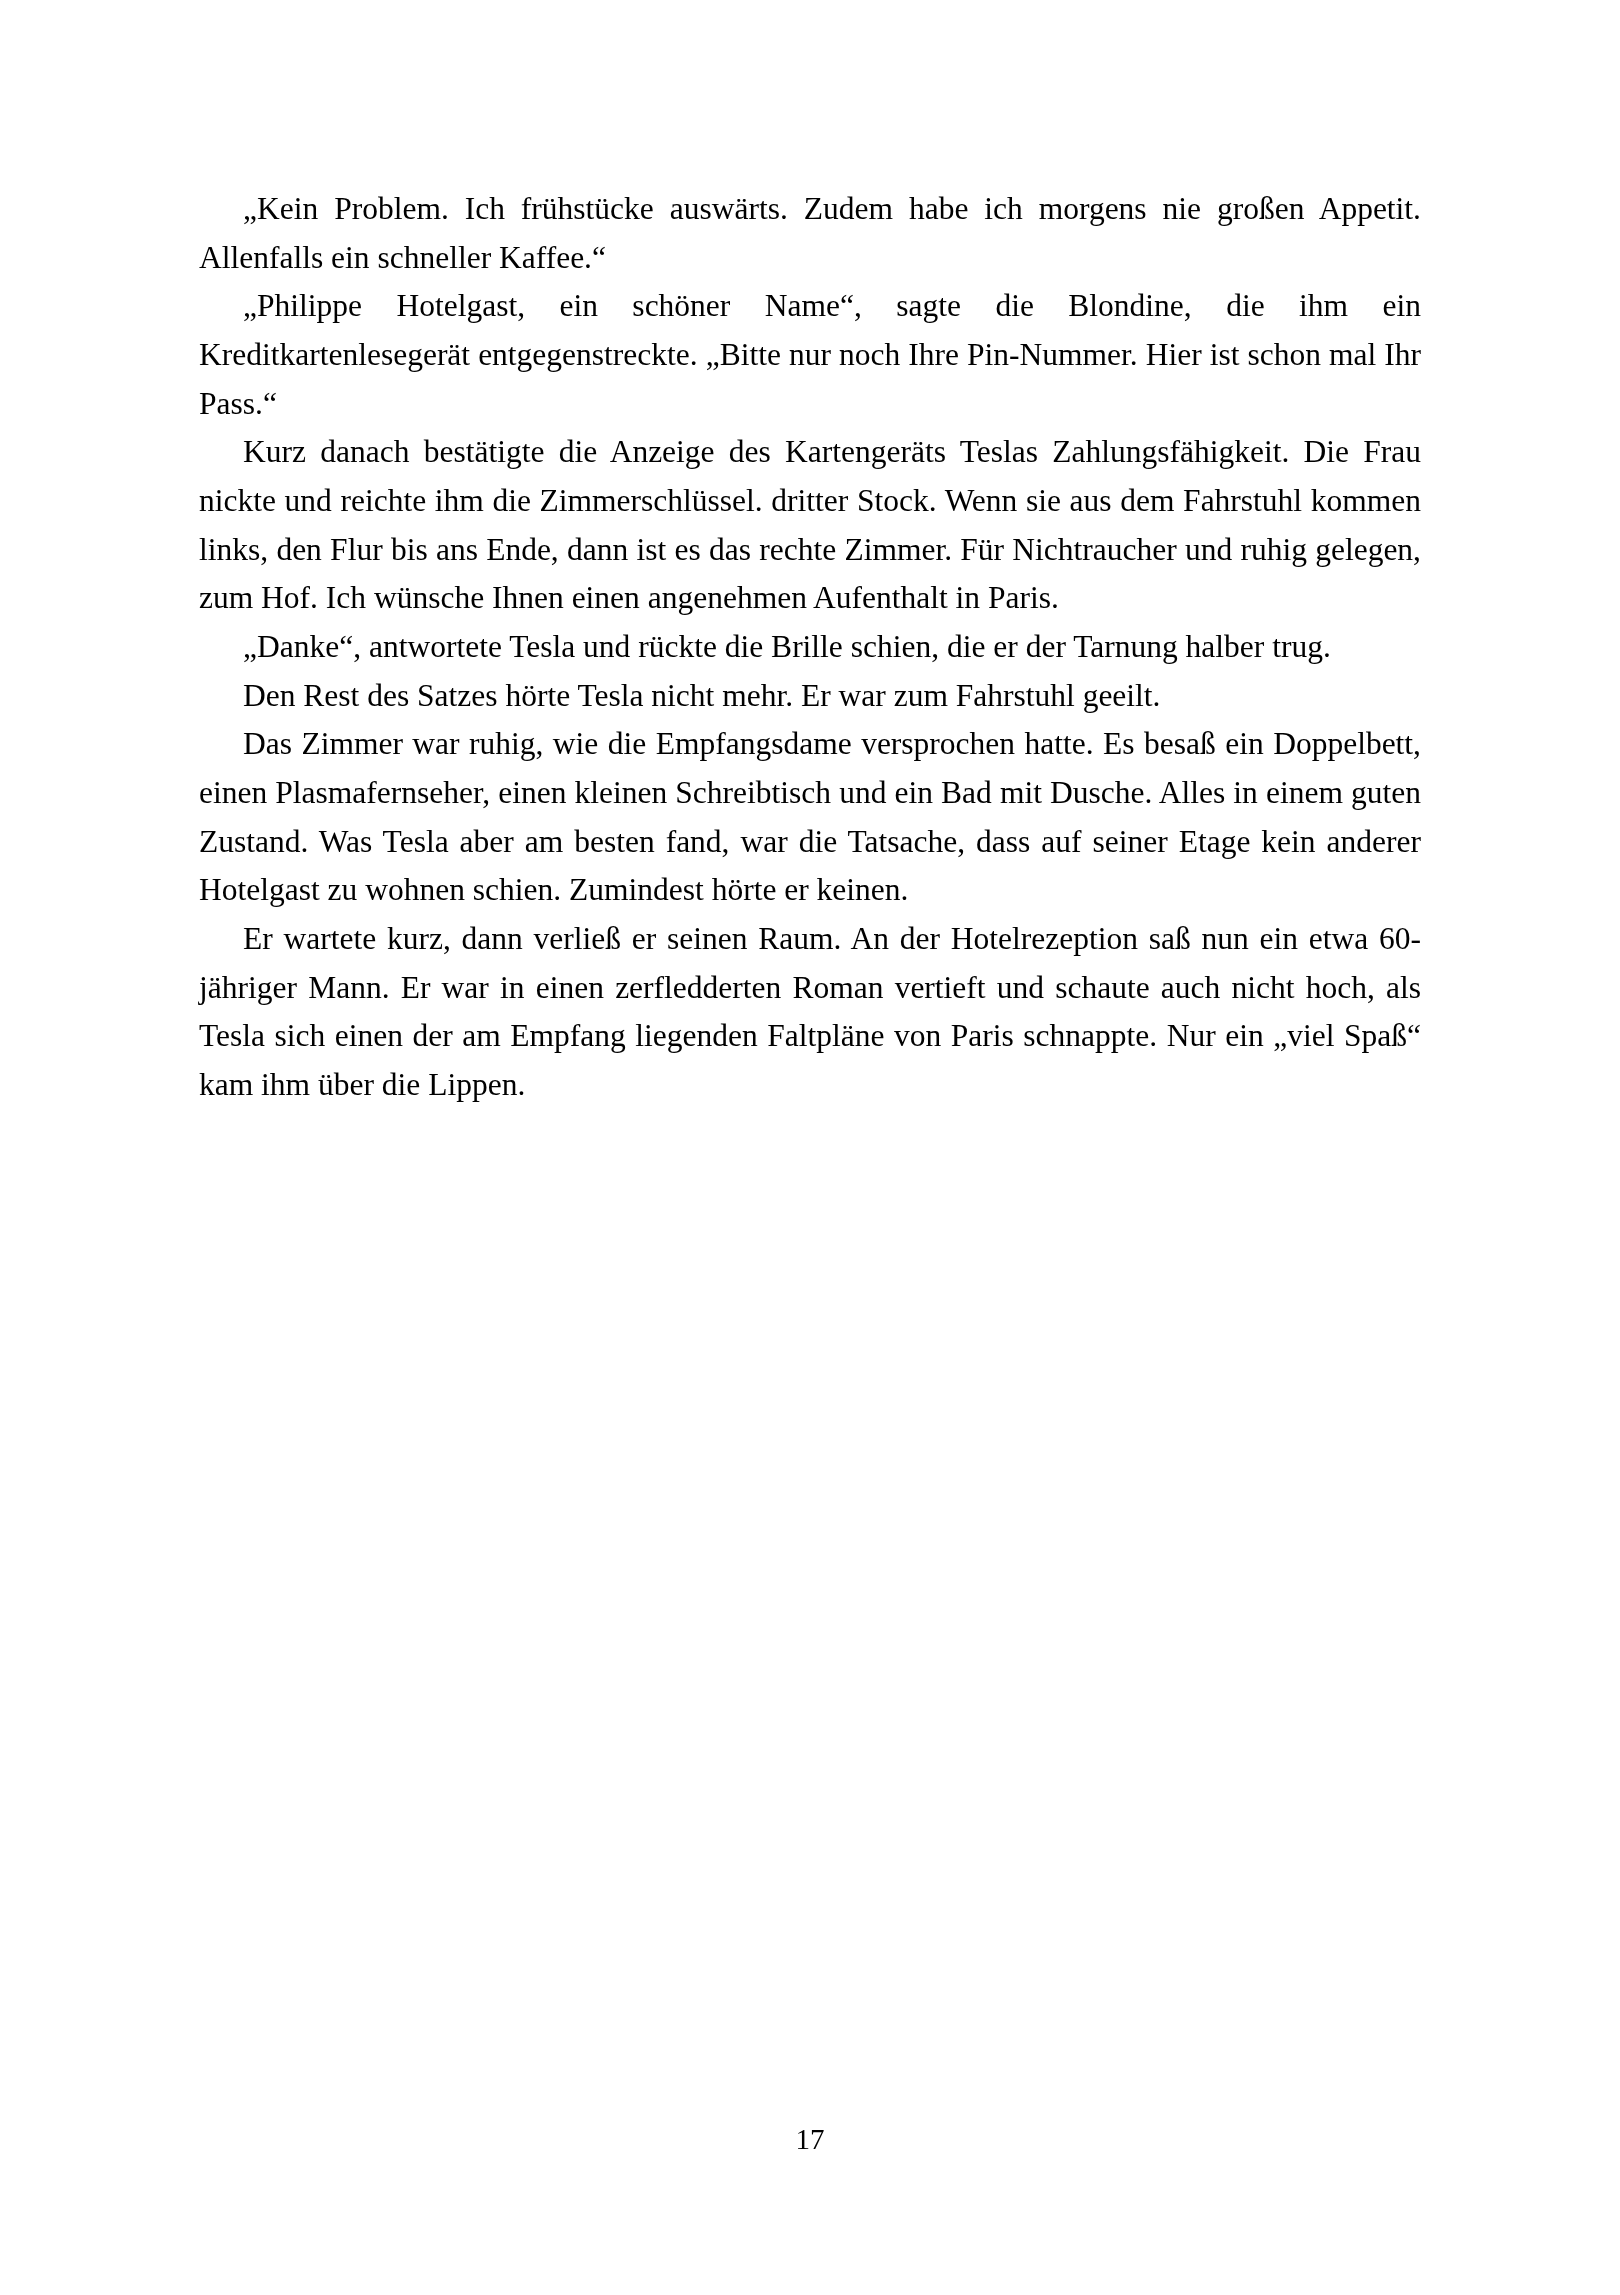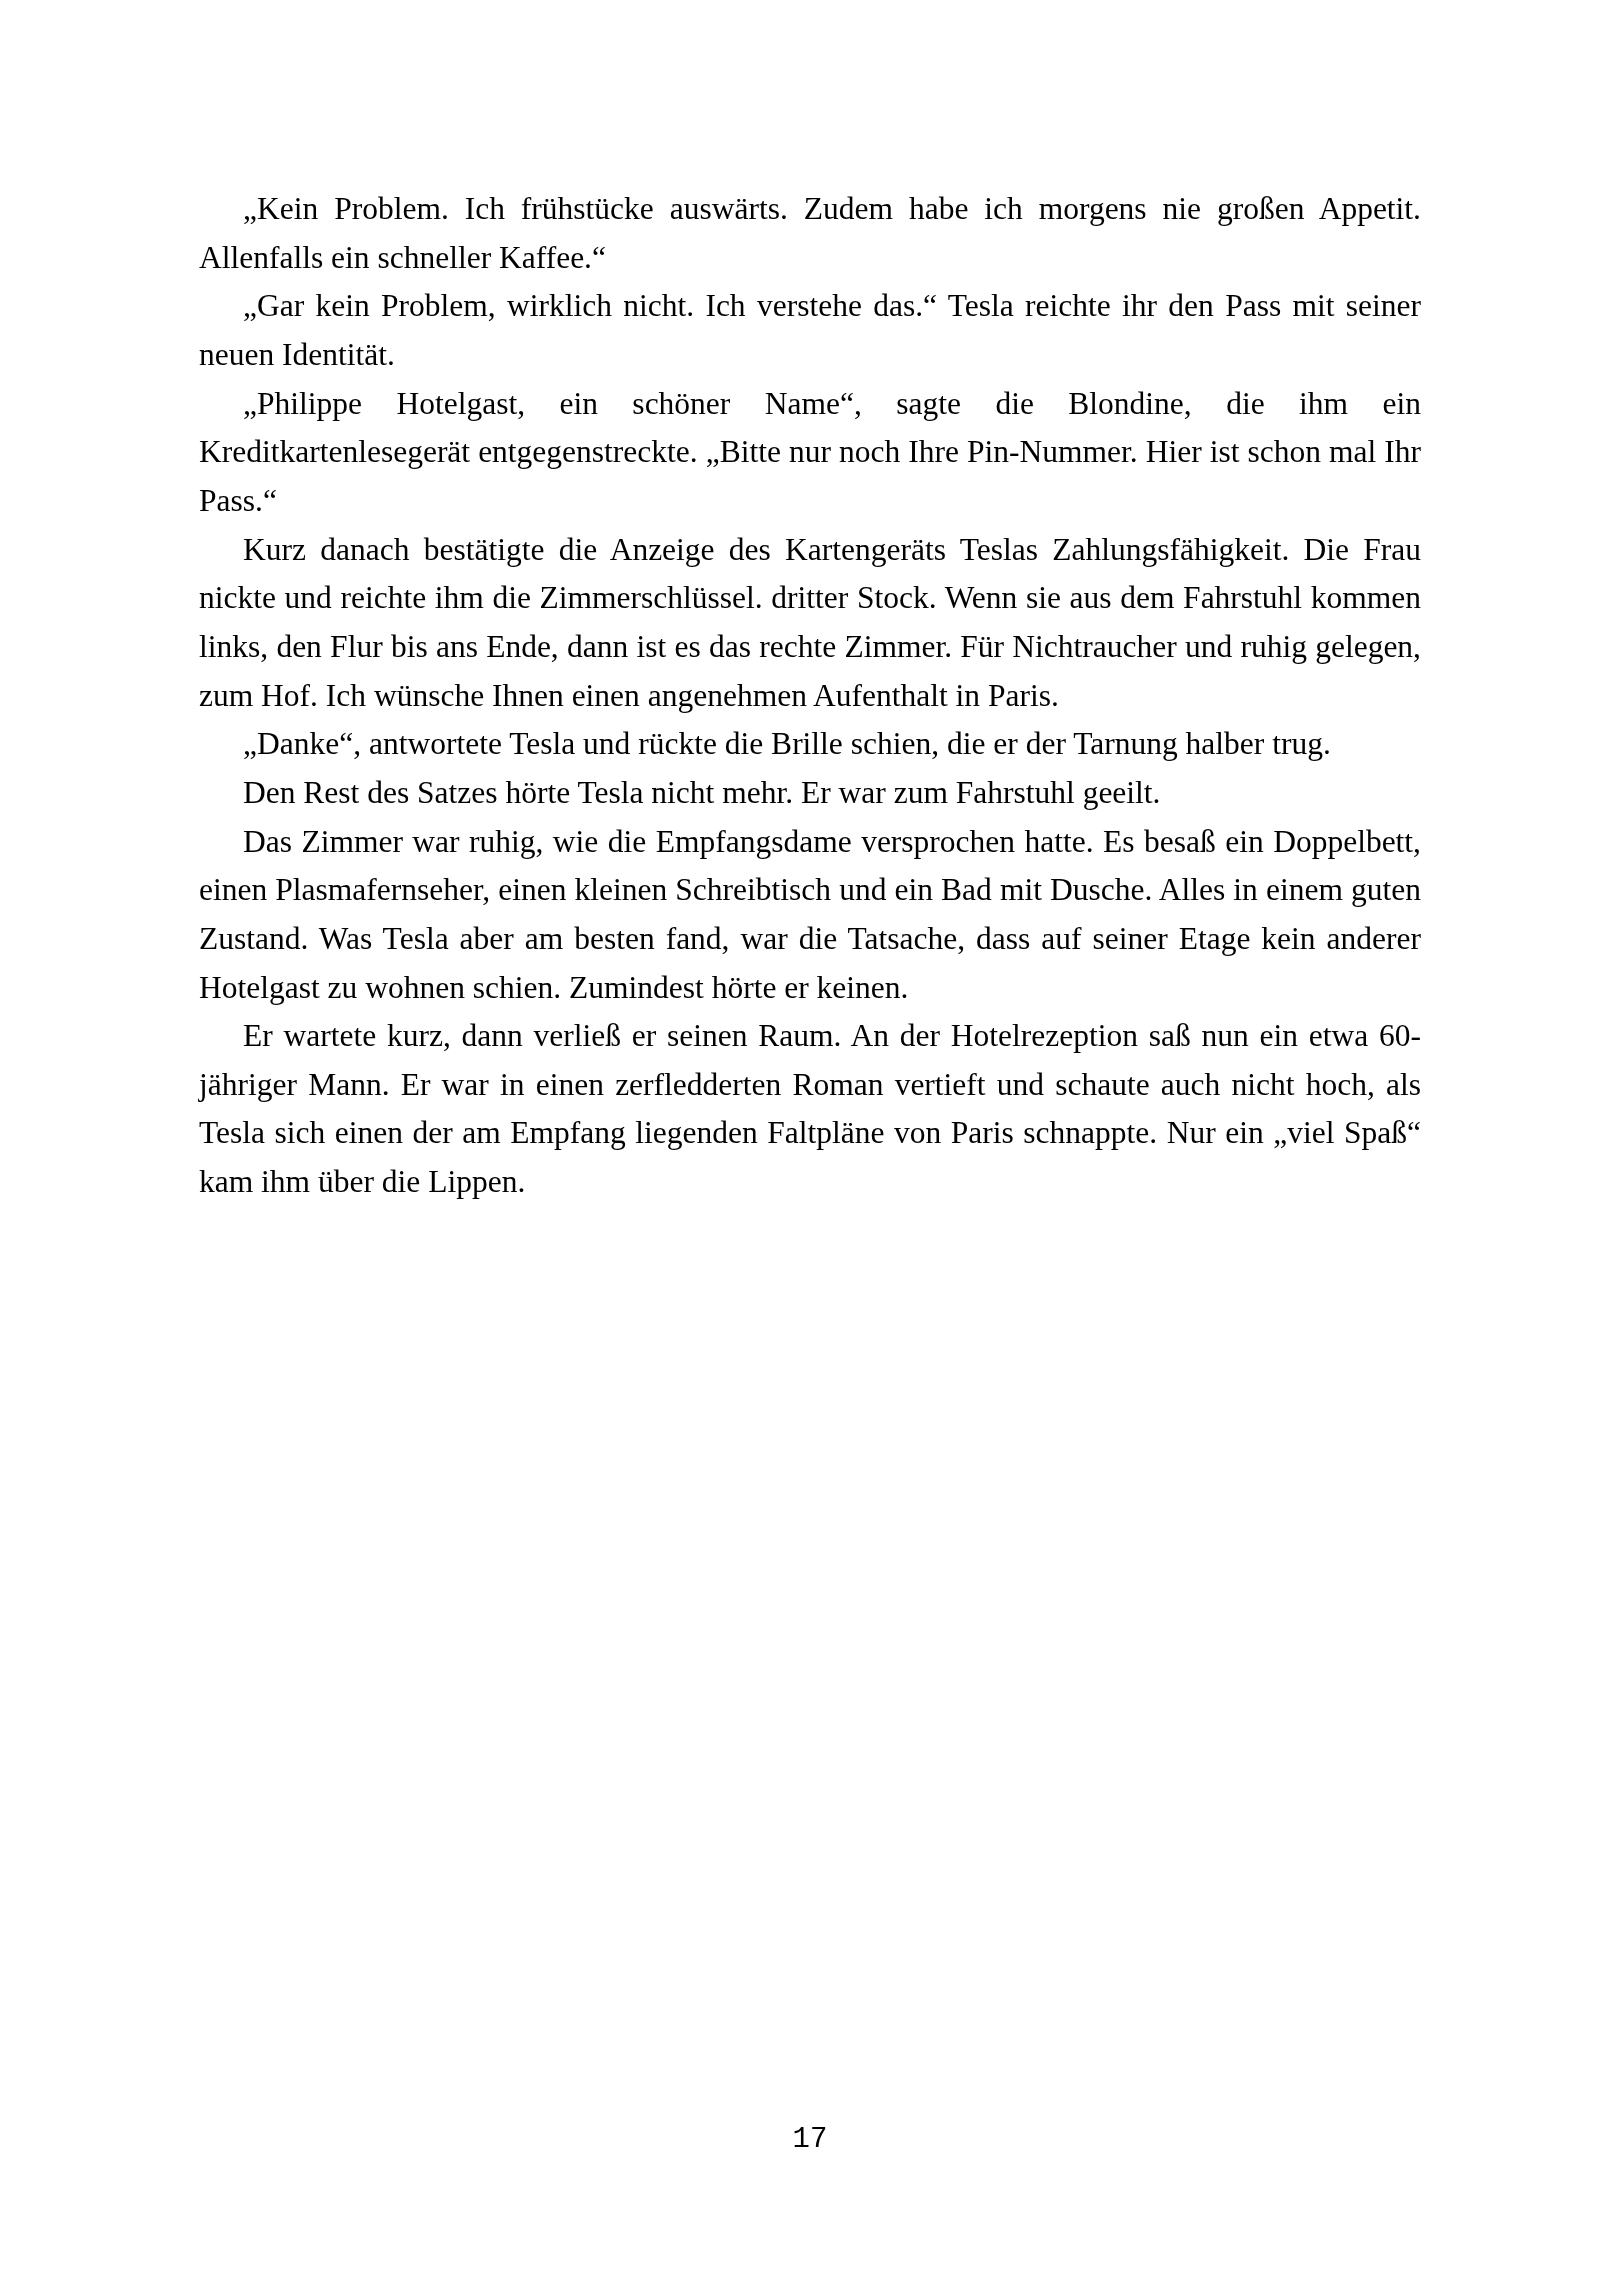--- a/index.html
+++ b/index.html
@@ -32,31 +32,30 @@
     margin: 0;
     text-indent: 44px;
   }
   .folio {
     position: absolute;
     left: 0;
     right: 0;
     bottom: 139px;
     text-align: center;
     font-size: 29px;
-    font-family: Liberation Mono, monospace;
+    font-family: Liberation Serif, serif;
   }
 </style>
 </head>
 <body>
 
 <div class="page">
 
   <div class="body-text">
     <p>„Kein Problem. Ich frühstücke auswärts. Zudem habe ich morgens nie großen Appetit. Allenfalls ein schneller Kaffee.“</p>
-    <p>„Gar kein Problem, wirklich nicht. Ich verstehe das.“ Tesla reichte ihr den Pass mit seiner neuen Identität.</p>
     <p>„Philippe Hotelgast, ein schöner Name“, sagte die Blondine, die ihm ein Kreditkartenlesegerät entgegenstreckte. „Bitte nur noch Ihre Pin-Nummer. Hier ist schon mal Ihr Pass.“</p>
     <p>Kurz danach bestätigte die Anzeige des Kartengeräts Teslas Zahlungsfähigkeit. Die Frau nickte und reichte ihm die Zimmerschlüssel. dritter Stock. Wenn sie aus dem Fahrstuhl kommen links, den Flur bis ans Ende, dann ist es das rechte Zimmer. Für Nichtraucher und ruhig gelegen, zum Hof. Ich wünsche Ihnen einen angenehmen Aufenthalt in Paris.</p>
     <p>„Danke“, antwortete Tesla und rückte die Brille schien, die er der Tarnung halber trug.</p>
     <p>Den Rest des Satzes hörte Tesla nicht mehr. Er war zum Fahrstuhl geeilt.</p>
     <p>Das Zimmer war ruhig, wie die Empfangsdame versprochen hatte. Es besaß ein Doppelbett, einen Plasmafernseher, einen kleinen Schreibtisch und ein Bad mit Dusche. Alles in einem guten Zustand. Was Tesla aber am besten fand, war die Tatsache, dass auf seiner Etage kein anderer Hotelgast zu wohnen schien. Zumindest hörte er keinen.</p>
     <p>Er wartete kurz, dann verließ er seinen Raum. An der Hotelrezeption saß nun ein etwa 60-jähriger Mann. Er war in einen zerfledderten Roman vertieft und schaute auch nicht hoch, als Tesla sich einen der am Empfang liegenden Faltpläne von Paris schnappte. Nur ein „viel Spaß“ kam ihm über die Lippen.</p>
   </div>
 
   <div class="folio">17</div>
 

